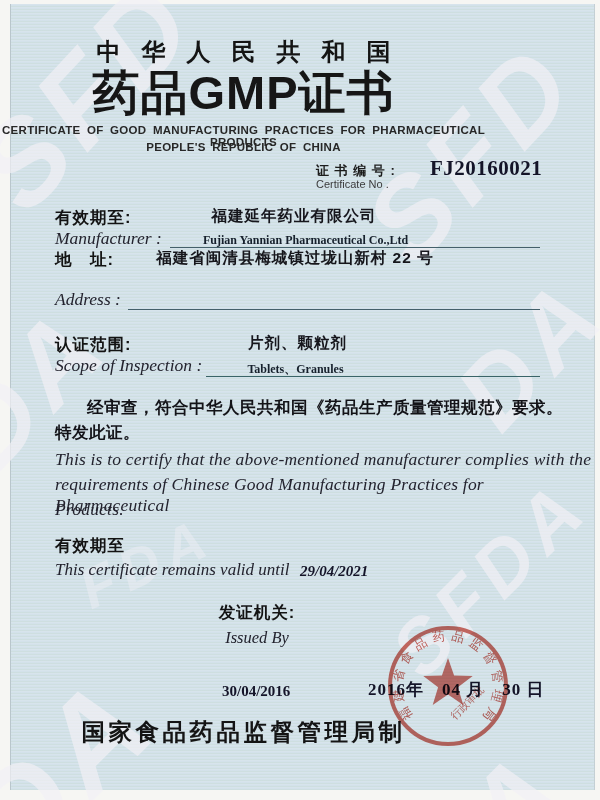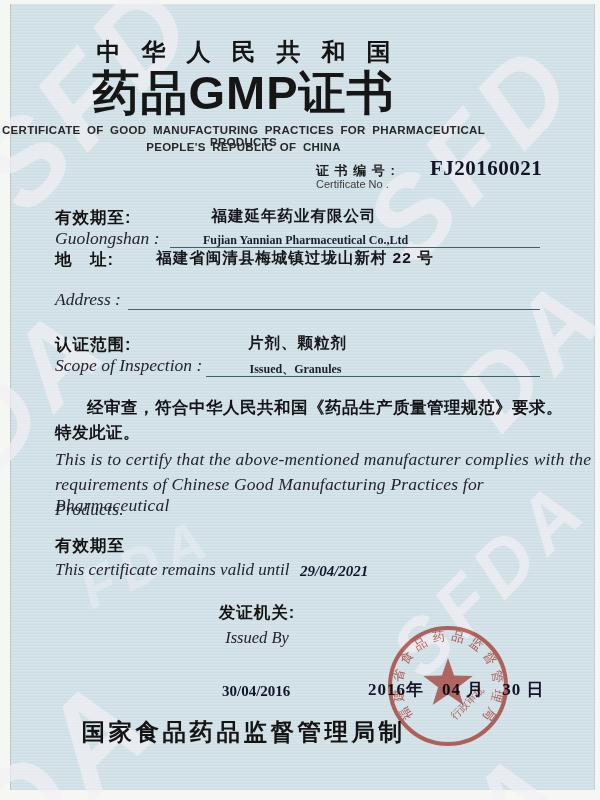--- a/index.html
+++ b/index.html
@@ -68,34 +68,34 @@
   <div class="abs ctr title">药品GMP证书</div>
   <div class="abs ctr sub sub2">PEOPLE'S REPUBLIC OF CHINA</div>
   <div class="abs ctr sub sub1">CERTIFICATE OF GOOD MANUFACTURING PRACTICES FOR PHARMACEUTICAL PRODUCTS</div>
 
   <div class="abs certno-cn">证 书 编 号 :</div>
   <div class="abs certno-val">FJ20160021</div>
   <div class="abs certno-en">Certificate No .</div>
 
   <div class="abs lblcn" style="top:207px;">有效期至:</div>
   <div class="abs valcn" style="left:159px;top:206px;width:270px;">福建延年药业有限公司</div>
-  <div class="abs lblen" style="top:228px;">Guolongshan :</div>
+  <div class="abs lblen" style="top:228px;">Manufacturer :</div>
   <div class="abs uline" style="left:170px;top:247px;width:370px;"></div>
   <div class="abs valen" style="left:178px;top:233px;width:255px;font-size:12px;">Fujian Yannian Pharmaceutical Co.,Ltd</div>
 
   <div class="abs lblcn" style="top:249px;">地　址:</div>
   <div class="abs valcn" style="left:130px;top:248px;width:330px;">福建省闽清县梅城镇过垅山新村 22 号</div>
   <div class="abs lblen" style="top:289px;">Address :</div>
   <div class="abs uline" style="left:128px;top:309px;width:412px;"></div>
 
   <div class="abs lblcn" style="top:334px;">认证范围:</div>
   <div class="abs valcn" style="left:180px;top:333px;width:235px;">片剂、颗粒剂</div>
   <div class="abs lblen" style="top:355px;">Scope of Inspection :</div>
   <div class="abs uline" style="left:206px;top:376px;width:334px;border-color:#3a6468;"></div>
-  <div class="abs valen" style="left:208px;top:361px;width:175px;font-size:12px;">Issued、Granules</div>
+  <div class="abs valen" style="left:208px;top:361px;width:175px;font-size:12px;">Tablets、Granules</div>
 
   <div class="abs stcn" style="left:87px;top:397px;">经审查，符合中华人民共和国《药品生产质量管理规范》要求。</div>
   <div class="abs stcn" style="left:55px;top:422px;">特发此证。</div>
   <div class="abs sten" style="left:55px;top:449px;">This is to certify that the above-mentioned manufacturer complies with the</div>
   <div class="abs sten" style="left:55px;top:474px;">requirements of Chinese Good Manufacturing Practices for Pharmaceutical</div>
   <div class="abs sten" style="left:55px;top:499px;">Products.</div>
 
   <div class="abs lblcn" style="top:535px;">有效期至</div>
   <div class="abs lblen" style="top:560px;font-size:17px;">This certificate remains valid until</div>
   <div class="abs serifbold" style="left:300px;top:563px;font-size:15px;font-style:italic;">29/04/2021</div>

